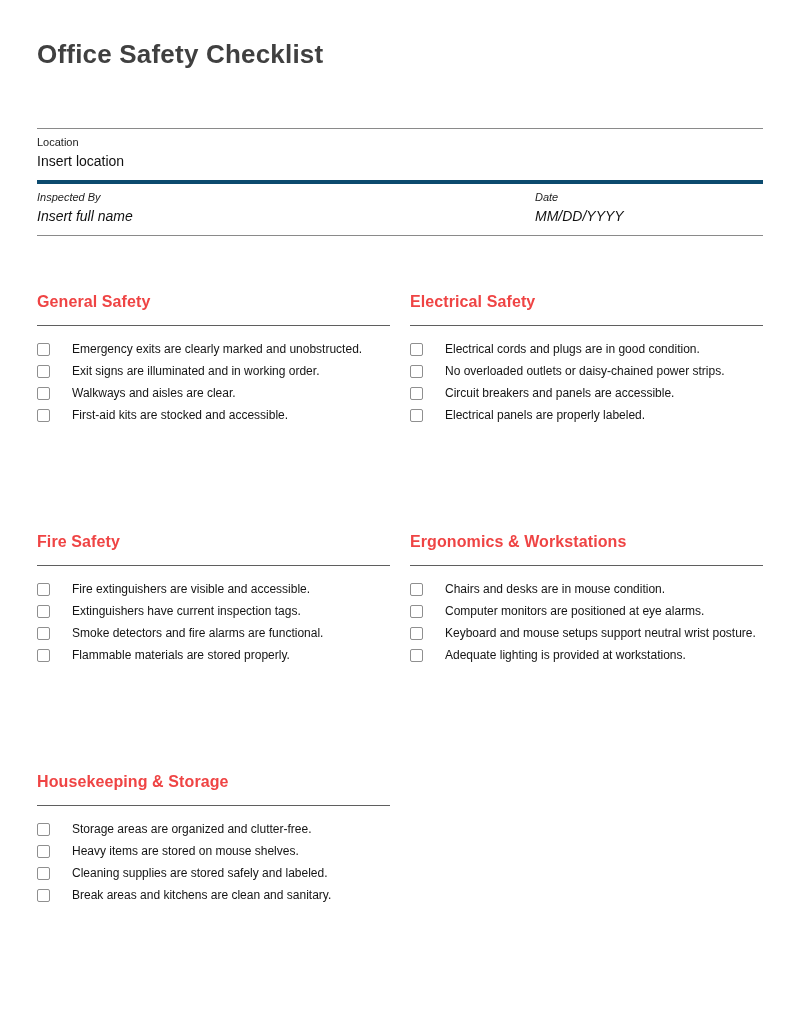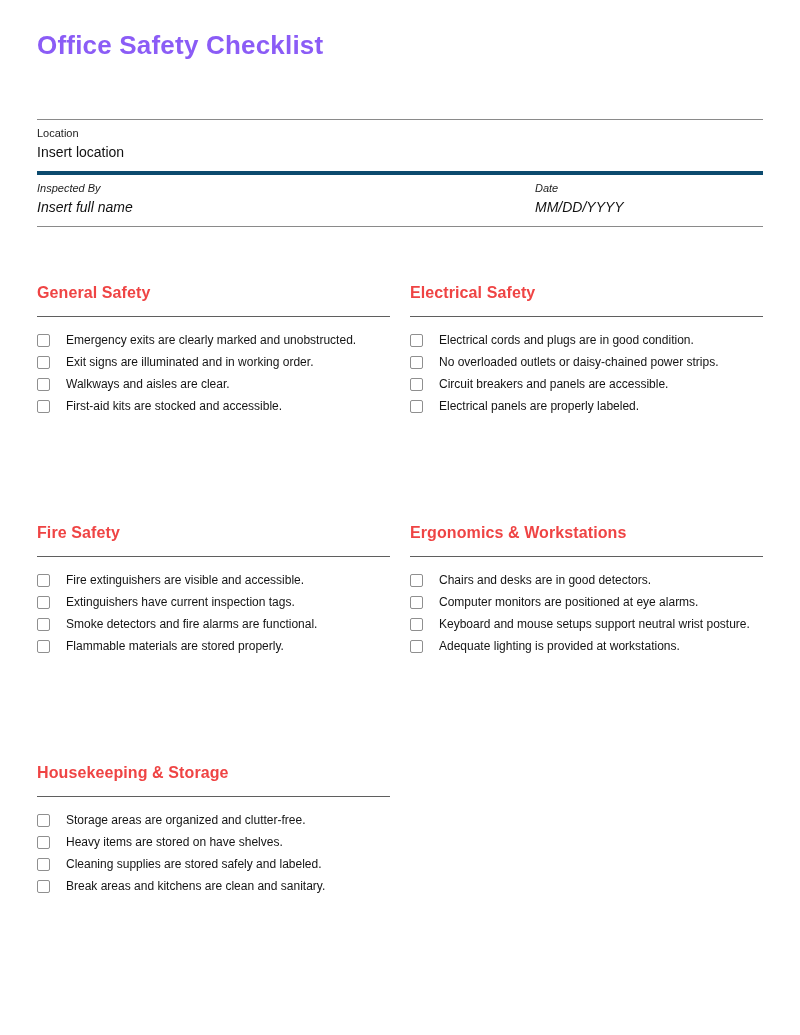--- a/index.html
+++ b/index.html
@@ -7,25 +7,25 @@
   body {
     width: 800px;
     height: 1035px;
     font-family: "Liberation Sans", sans-serif;
     color: #111111;
     overflow: hidden;
   }
   .page { padding: 0 37px; }
 
   .title {
-    padding-top: 30px;
+    padding-top: 39px;
     font-size: 26px;
     font-weight: 700;
     letter-spacing: 0.2px;
-    color: #8b5cf6;
+    color: #404040;
   }
 
   .top-rule {
     margin-top: 58px;
     border-bottom: 1px solid #8a8a8a;
   }
 
   .field { border-bottom: 4px solid #0c4a6e; }
   .field-label {
     padding-top: 7px;
@@ -59,21 +59,21 @@
     letter-spacing: 0.1px;
   }
   .sec-rule {
     margin-top: 14px;
     border-bottom: 1px solid #5f5f5f;
   }
   .items { margin-top: 12px; }
   .item {
     display: flex;
     align-items: center;
-    gap: 16px;
+    gap: 22px;
     height: 22px;
   }
   .checkbox {
     width: 13px;
     height: 13px;
     flex: none;
     border: 1px solid #8f8f8f;
     border-radius: 2px;
     background: #ffffff;
     cursor: pointer;
@@ -183,21 +183,21 @@
         </div>
       </div>
     </section>
 
     <section class="section">
       <h2>Ergonomics &amp; Workstations</h2>
       <div class="sec-rule"></div>
       <div class="items">
         <div class="item">
           <span class="checkbox"></span>
-          <span class="item-text">Chairs and desks are in good detectors.</span>
+          <span class="item-text">Chairs and desks are in mouse condition.</span>
         </div>
         <div class="item">
           <span class="checkbox"></span>
           <span class="item-text">Computer monitors are positioned at eye alarms.</span>
         </div>
         <div class="item">
           <span class="checkbox"></span>
           <span class="item-text">Keyboard and mouse setups support neutral wrist posture.</span>
         </div>
         <div class="item">
@@ -214,21 +214,21 @@
     <section class="section">
       <h2>Housekeeping &amp; Storage</h2>
       <div class="sec-rule"></div>
       <div class="items">
         <div class="item">
           <span class="checkbox"></span>
           <span class="item-text">Storage areas are organized and clutter-free.</span>
         </div>
         <div class="item">
           <span class="checkbox"></span>
-          <span class="item-text">Heavy items are stored on have shelves.</span>
+          <span class="item-text">Heavy items are stored on mouse shelves.</span>
         </div>
         <div class="item">
           <span class="checkbox"></span>
           <span class="item-text">Cleaning supplies are stored safely and labeled.</span>
         </div>
         <div class="item">
           <span class="checkbox"></span>
           <span class="item-text">Break areas and kitchens are clean and sanitary.</span>
         </div>
       </div>

